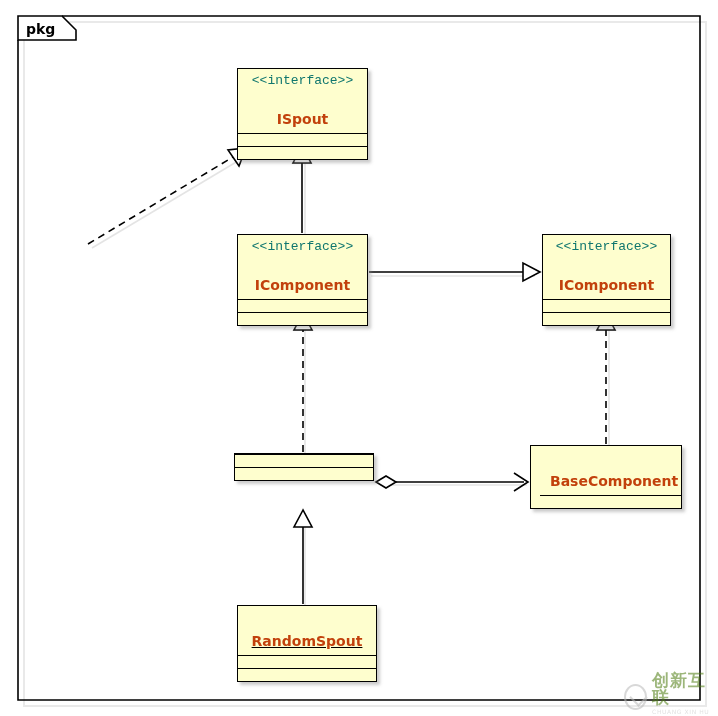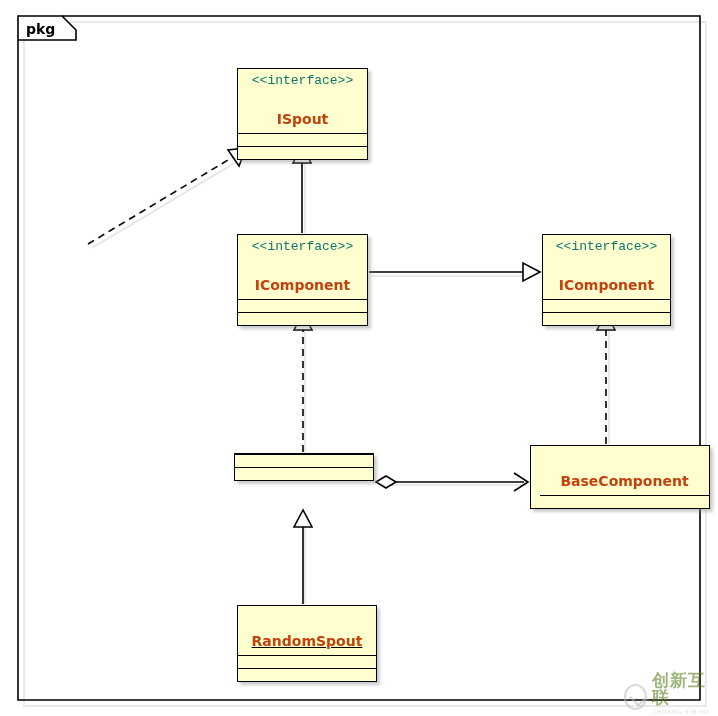--- a/index.html
+++ b/index.html
@@ -206,21 +206,21 @@
     </div>
     <div class="uml-sec empty"></div>
     <div class="uml-sec empty"></div>
   </div>
 
   <div class="uml-box" style="left:234px; top:453px; width:140px;">
     <div class="uml-sec empty"></div>
     <div class="uml-sec empty"></div>
   </div>
 
-  <div class="uml-box" style="left:530px; top:445px; width:180px;padding-left:9px;">
+  <div class="uml-box" style="left:530px; top:445px; width:152px;padding-left:9px;">
     <div class="uml-head">
       <span class="cls-name">BaseComponent</span>
     </div>
     <div class="uml-sec empty"></div>
   </div>
 
   <div class="uml-box" style="left:237px; top:605px; width:140px;text-decoration:underline;">
     <div class="uml-head">
       <span class="cls-name">RandomSpout</span>
     </div>

